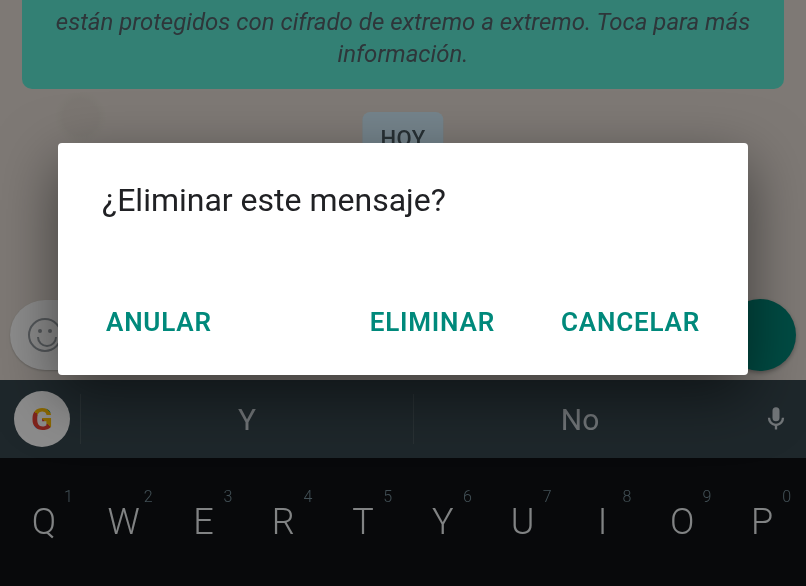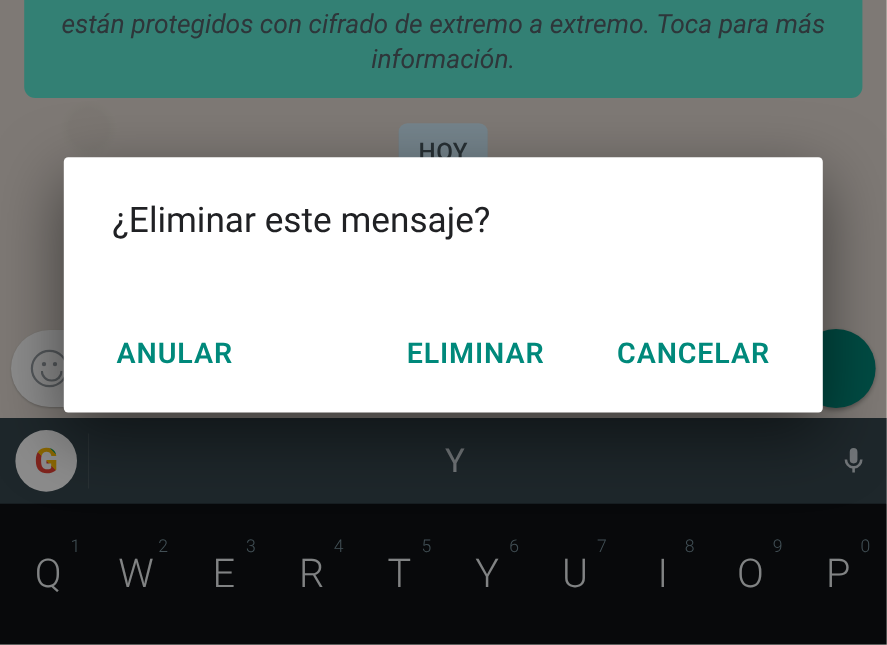--- a/index.html
+++ b/index.html
@@ -153,20 +153,21 @@
   </div>
   <div class="send-btn"></div>
 </div>
 
 <div class="keyboard">
   <div class="suggest-row">
     <div class="g-circle">
       <span class="g-letter">G</span>
     </div>
     <div class="suggest">Y</div>
+    <div class="suggest">No</div>
     <div class="mic">
       <svg viewBox="0 0 24 24">
           <path d="M12 14a3 3 0 003-3V5a3 3 0 00-6 0v6a3 3 0 003 3zm5-3a5 5 0 01-10 0H5a7 7 0 006 6.92V21h2v-3.08A7 7 0 0019 11h-2z"></path>
         </svg>
     </div>
   </div>
   <div class="key-row" id="krow1">
       <div class="key">Q<sup>1</sup></div>
       <div class="key">W<sup>2</sup></div>
       <div class="key">E<sup>3</sup></div>

